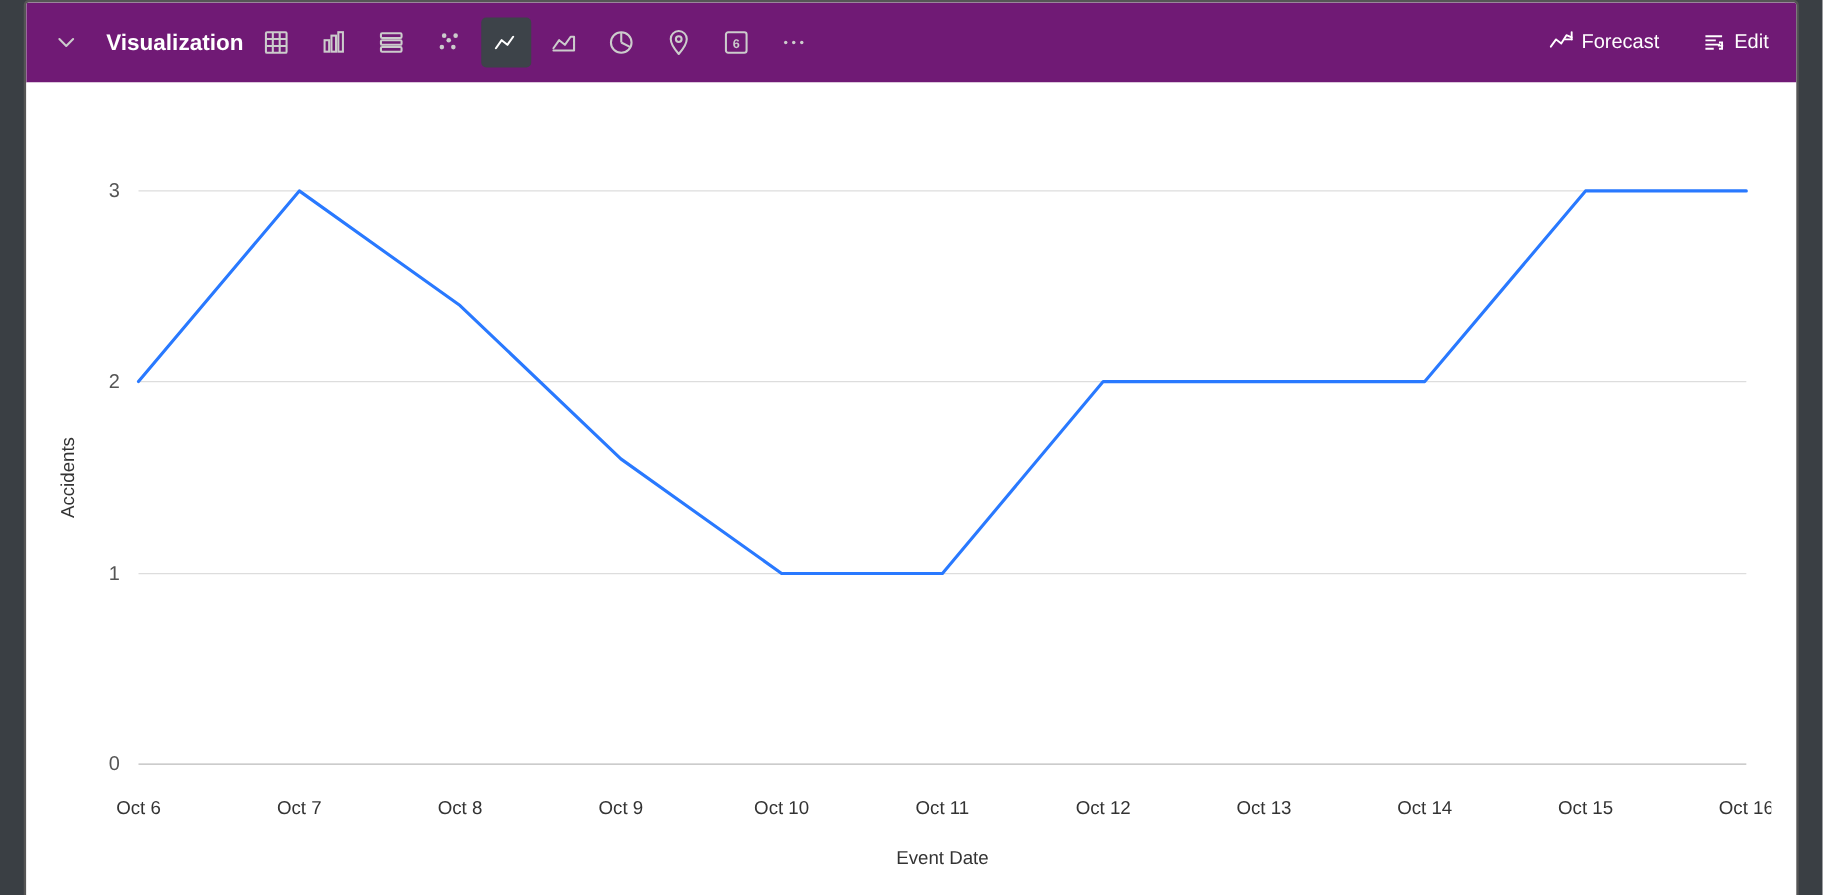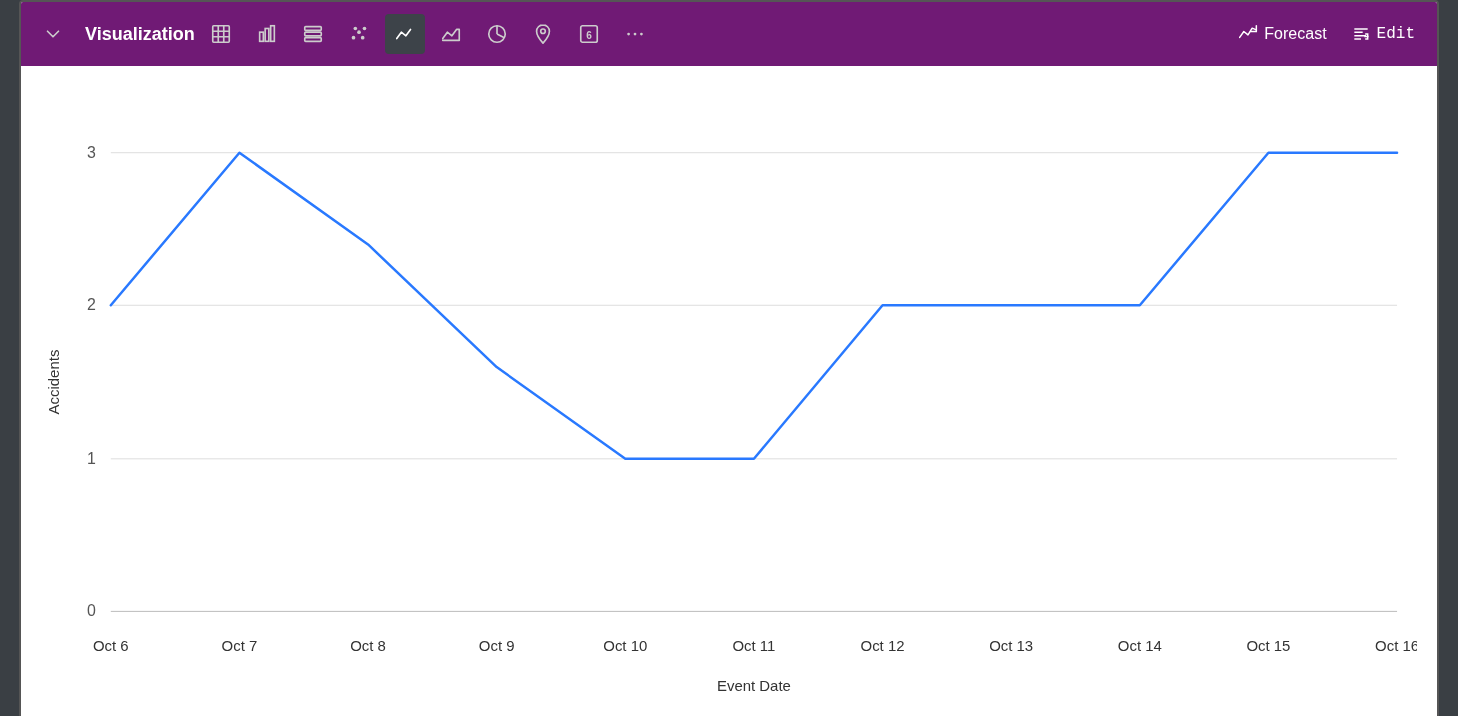--- a/index.html
+++ b/index.html
@@ -59,21 +59,21 @@
       width: 22px;
       height: 22px;
       fill: none;
       stroke: #ccc;
       stroke-width: 1.8;
     }
     .toolbar-icon-btn.active svg { stroke: #fff; }
     .toolbar-right {
       display: flex;
       align-items: center;
-      gap: 4px;
+      gap: 14px;
     }
     .forecast-btn {
       display: flex;
       align-items: center;
       gap: 6px;
       background: none;
       border: none;
       color: #fff;
       font-size: 16px;
       cursor: pointer;
@@ -84,21 +84,20 @@
       display: flex;
       align-items: center;
       gap: 6px;
       background: none;
       border: none;
       color: #fff;
       font-size: 16px;
       cursor: pointer;
       padding: 6px 10px;
       border-radius: 4px;
-      font-family: Liberation Mono, monospace;
     }
     .chart-area {
       background: #fff;
       padding: 20px 20px 10px 20px;
       height: 652px;
       position: relative;
     }
     svg.chart {
       width: 100%;
       height: 100%;

